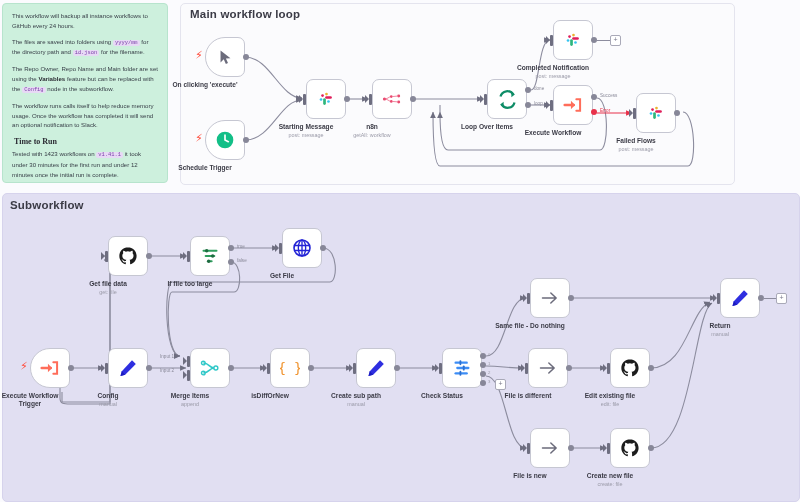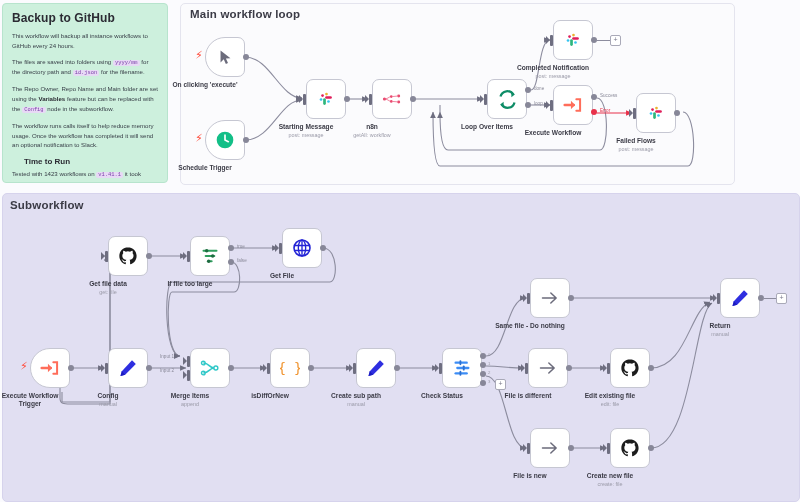--- a/index.html
+++ b/index.html
@@ -22,21 +22,21 @@
   #main-title{left:190px;top:8px;}
   #sub-title{left:10px;top:199px;}
 
   
   #note{
     position:absolute;left:2px;top:3px;width:166px;height:180px;
     background:#cdf0dd;border:1px solid #b7e4cd;border-radius:4px;
     padding:7px 9px;box-sizing:border-box;overflow:hidden;
   }
   #note h1{font-size:12px;margin:0 0 6px 0;color:#2b2b33;font-weight:700;letter-spacing:.1px;}
-  #note h2{font-size:8px;margin:7px 0 3px 12px;color:#2b2b33;font-weight:700;}
+  #note h2{font-size:8px;margin:7px 0 3px 2px;color:#2b2b33;font-weight:700;font-family:Liberation Serif, serif;}
   #note p{font-size:6.1px;line-height:1.62;margin:0 0 6px 0;color:#394049;}
   #note code{
     font-family:"Liberation Mono","DejaVu Sans Mono",monospace;
     font-size:5.4px;background:#e7d9f5;color:#7b3fa8;
     padding:0 2px;border-radius:2px;
   }
   #note b{font-weight:700;color:#2b2b33;}
 
   
   #edges{position:absolute;inset:0;pointer-events:none;}
@@ -86,21 +86,20 @@
 <body>
 
 <div id="canvas">
 
   <div class="panel" id="main-panel"></div>
   <div class="panel" id="sub-panel"></div>
   <div class="panel-title" id="main-title">Main workflow loop</div>
   <div class="panel-title" id="sub-title">Subworkflow</div>
 
   <div id="note">
-    <h1>Backup to GitHub</h1>
     <p>This workflow will backup all instance workflows to GitHub every 24 hours.</p>
     <p><span>The files are saved into folders using </span><code>yyyy/mm</code><span> for the directory path and </span><code>id.json</code><span> for the filename.</span></p>
     <p><span>The Repo Owner, Repo Name and Main folder are set using the </span><b>Variables</b><span> feature but can be replaced with the </span><code>Config</code><span> node in the subworkflow.</span></p>
     <p>The workflow runs calls itself to help reduce memory usage. Once the workflow has completed it will send an optional notification to Slack.</p>
     <h2>Time to Run</h2>
     <p><span>Tested with 1423 workflows on </span><code>v1.41.1</code><span> it took under 30 minutes for the first run and under 12 minutes once the initial run is complete.</span></p>
   </div>
 
   <svg id="edges" width="800" height="502">
     <defs>

